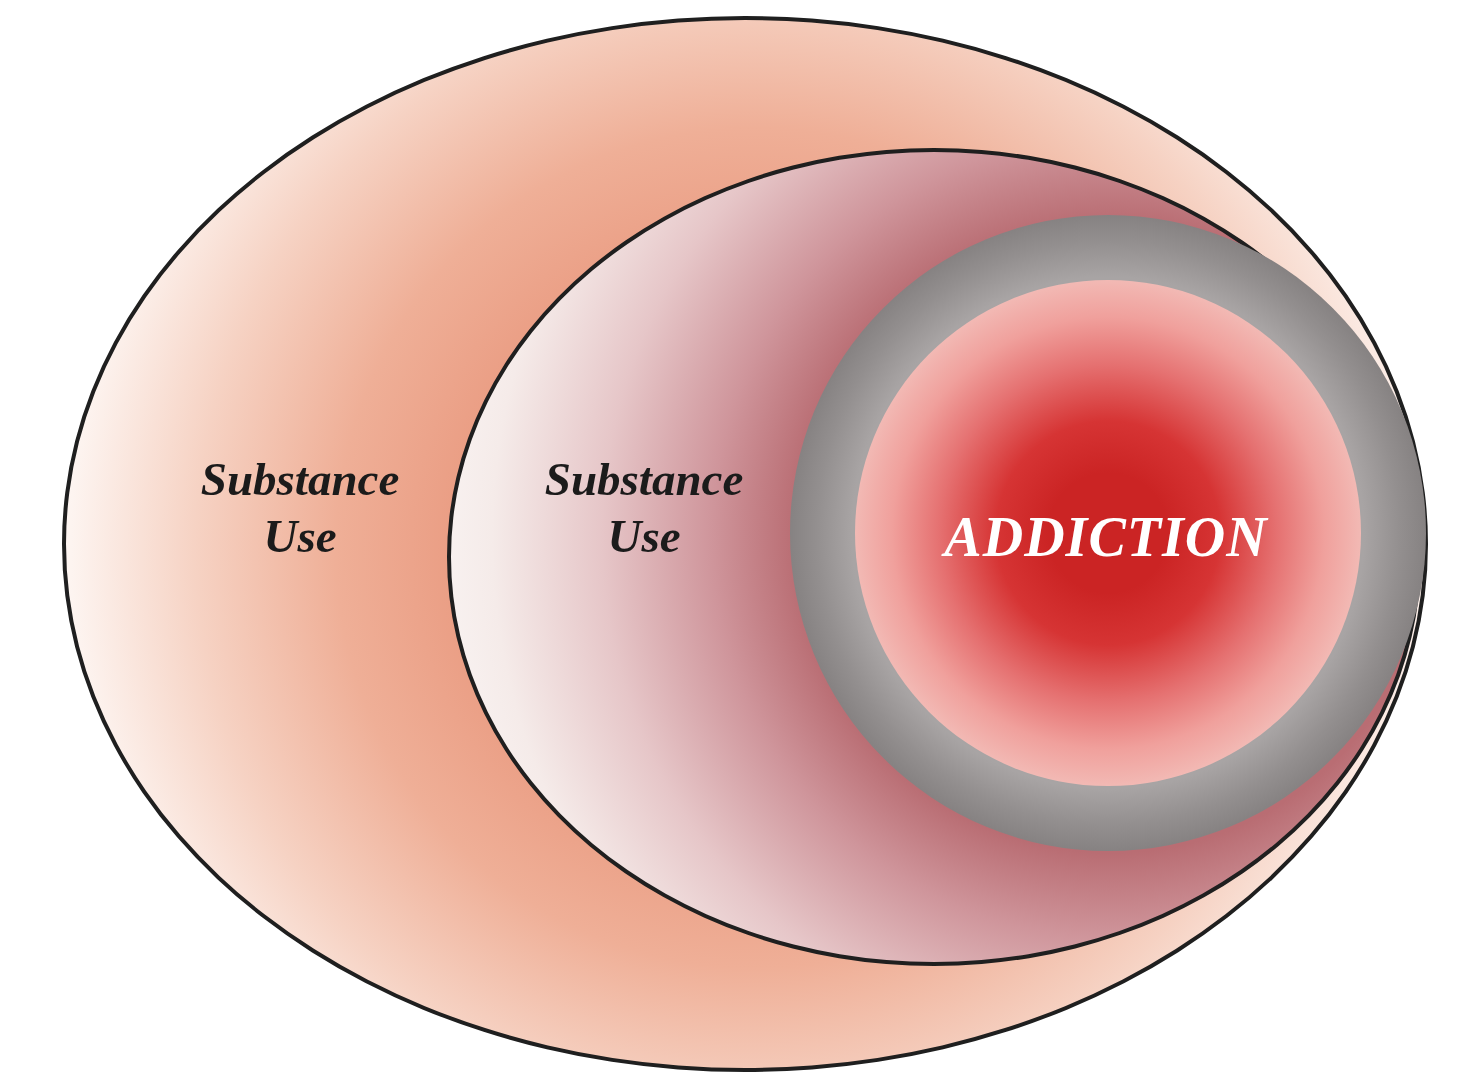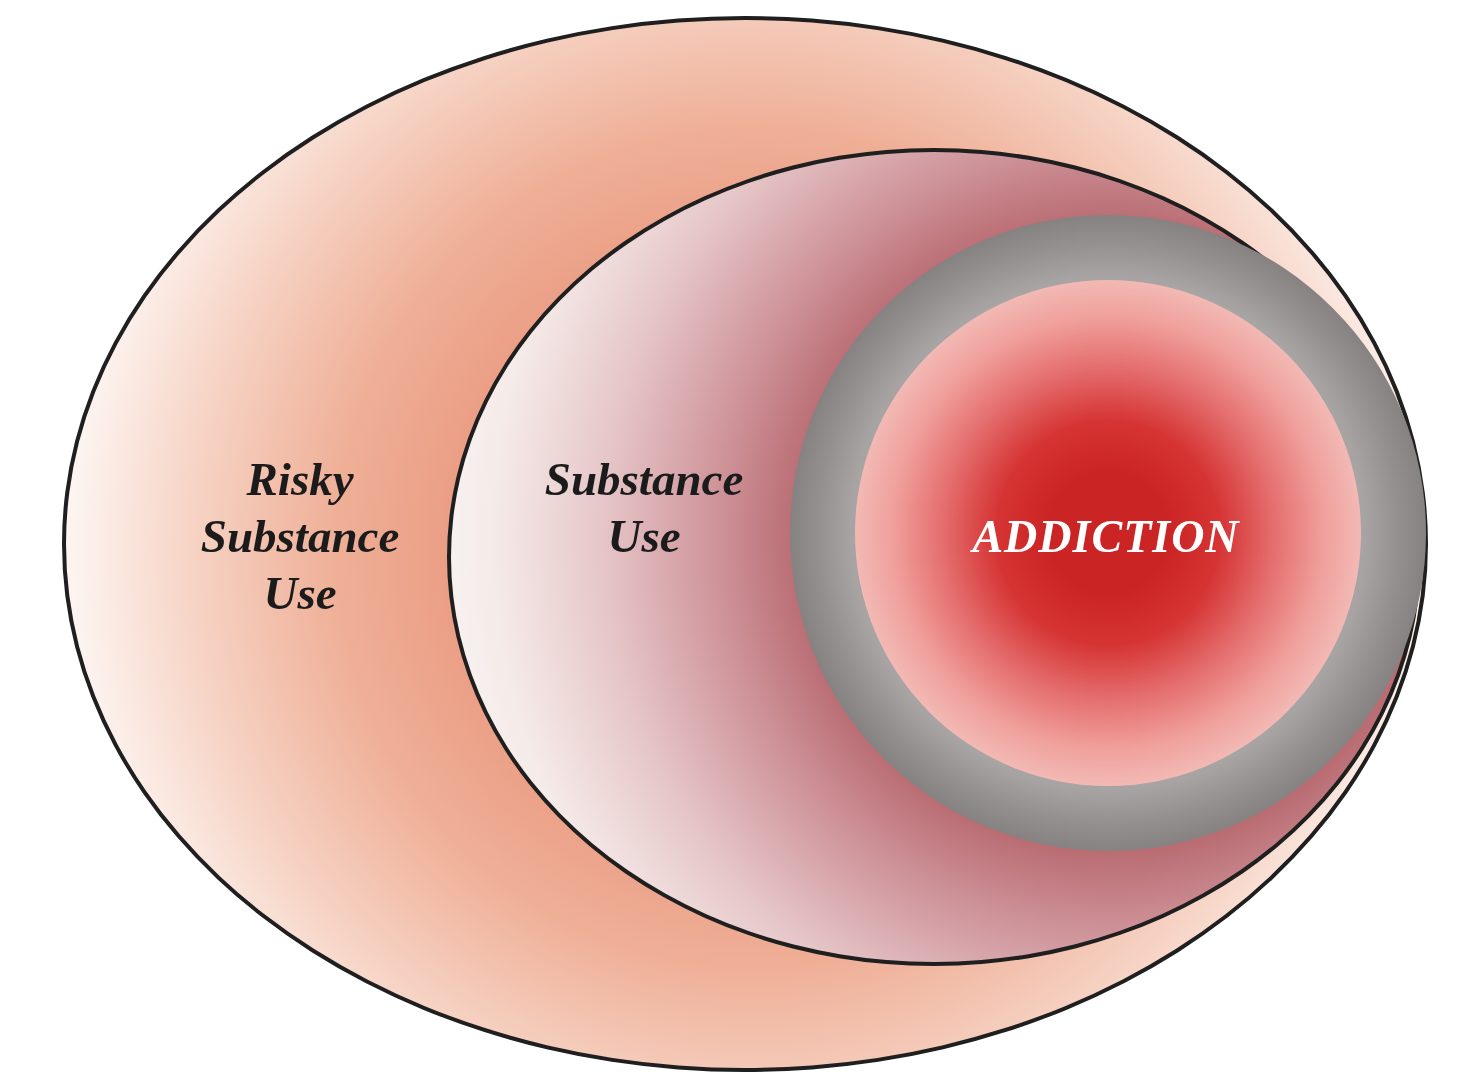--- a/index.html
+++ b/index.html
@@ -79,40 +79,39 @@
   }
   .label-risky   { left: 140px; top: 451px; width: 320px; }
   .label-sud     { left: 484px; top: 451px; width: 320px; }
   .label-addiction {
     position: absolute;
     left: 836px; top: 502px; width: 540px;
     text-align: center;
     font-weight: bold;
     font-style: italic;
     color: var(--label-white, #ffffff);
-    font-size: 46px;
+    font-size: 56px;
     line-height: 70px;
     letter-spacing: 1px;
   }
 </style>
 </head>
 <body>
 
 <div class="canvas">
 
   <div class="shape outer-ellipse"></div>
 
   <div class="shape middle-ellipse"></div>
 
   <div class="shape gray-ring"></div>
 
   <div class="shape red-core"></div>
 
   <div class="zone-label label-risky">
-    <div>Risky</div>
     <div>Substance</div>
     <div>Use</div>
   </div>
 
   <div class="zone-label label-sud">
     <div>Substance</div>
     <div>Use</div>
   </div>
 
   <div class="label-addiction">ADDICTION</div>

